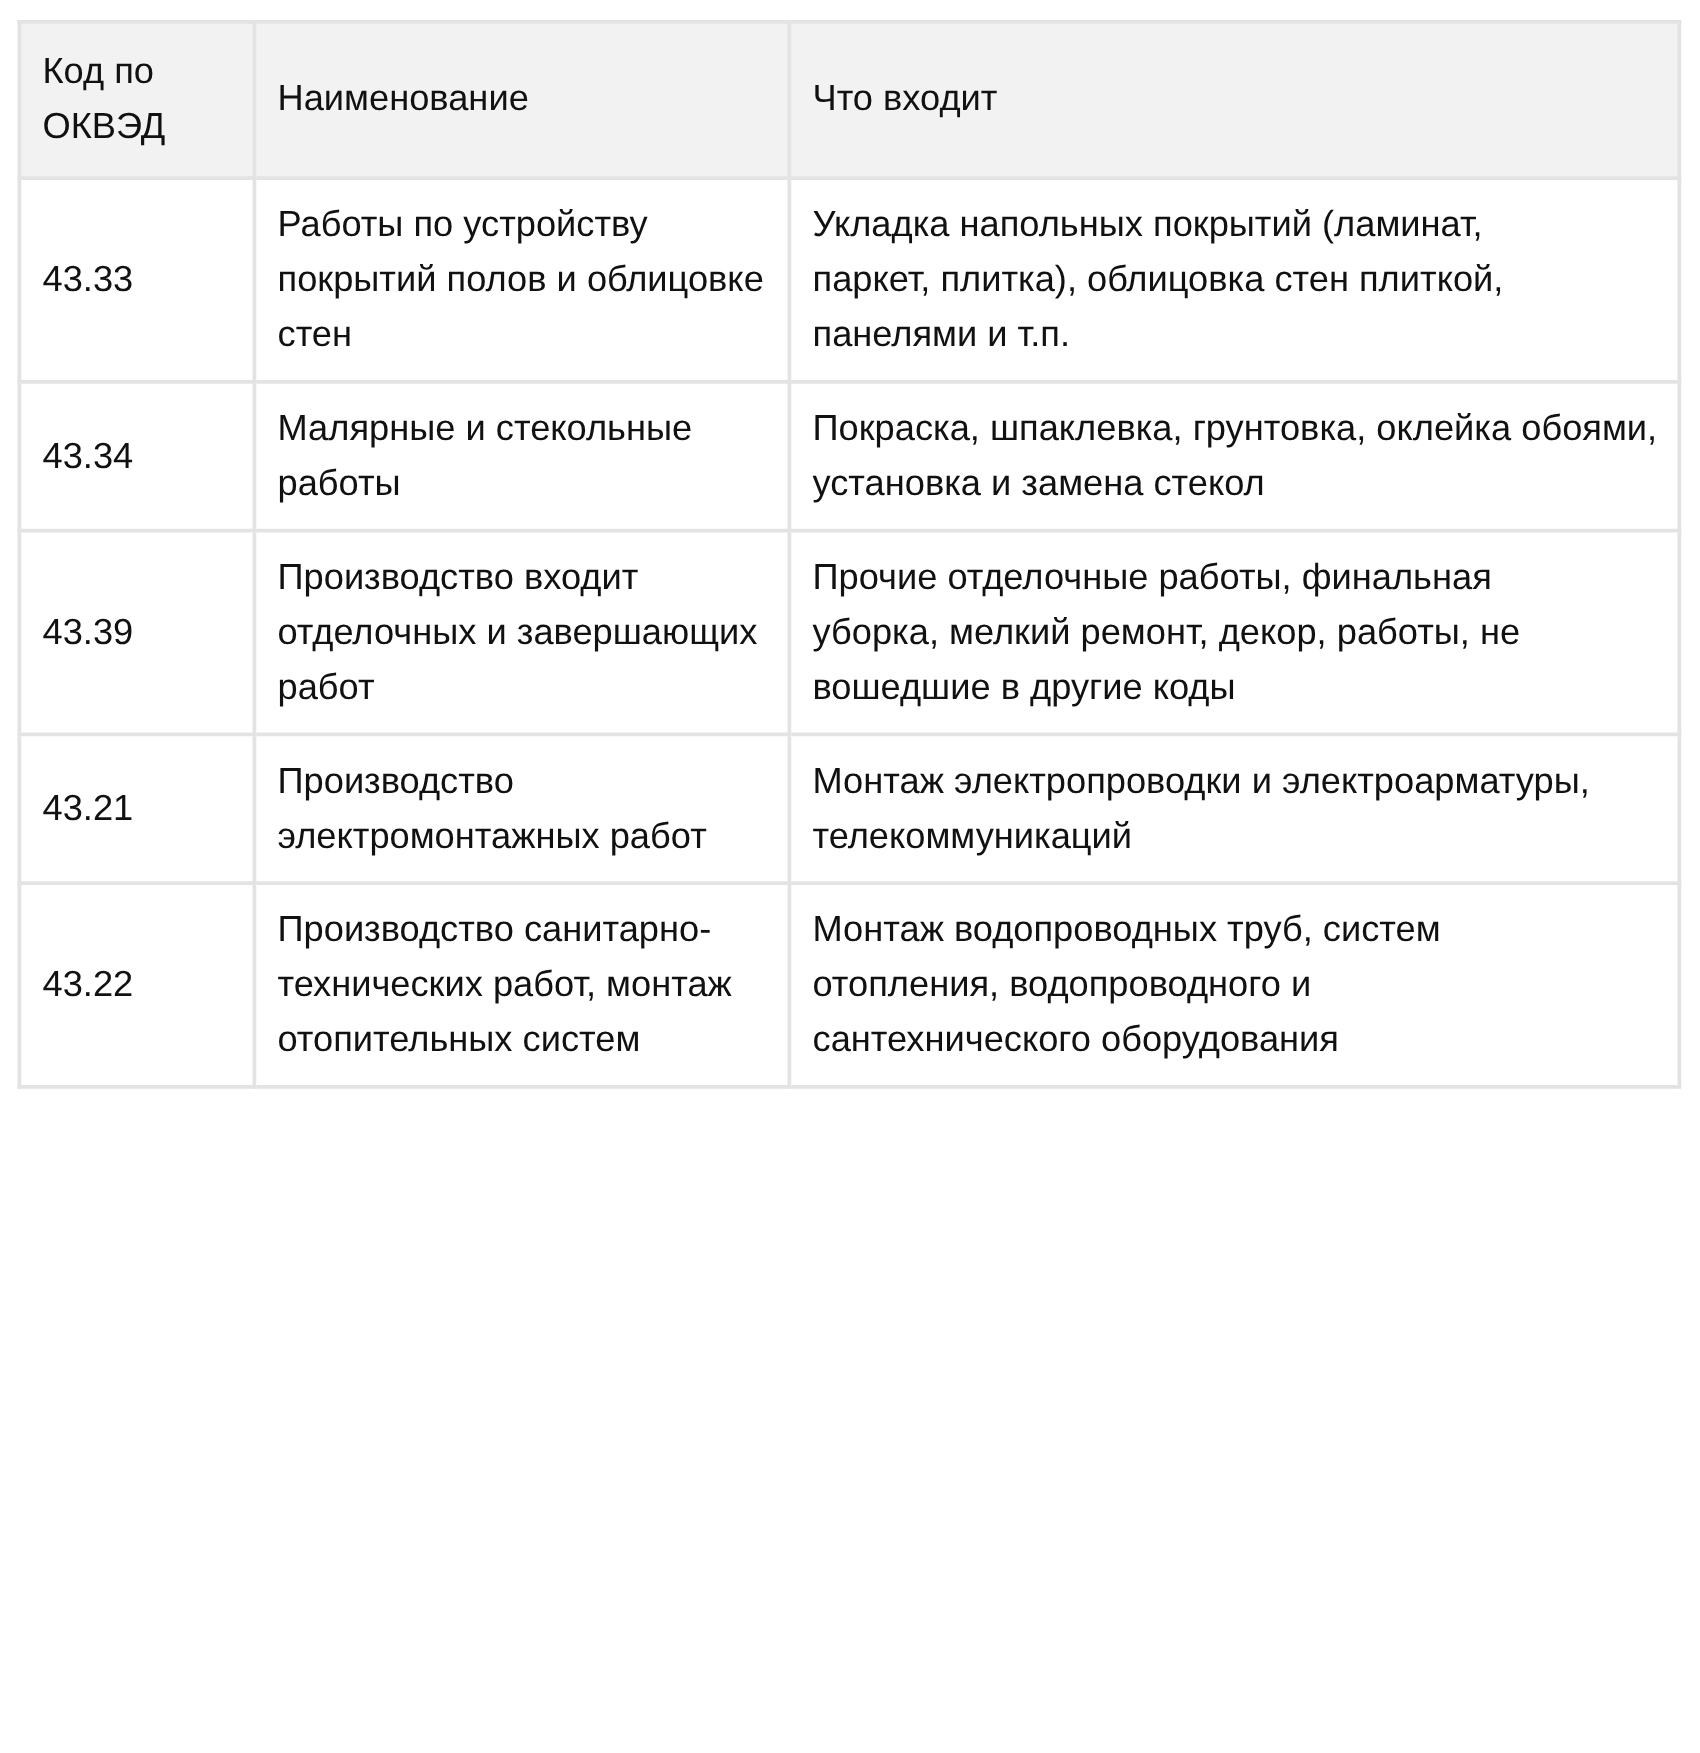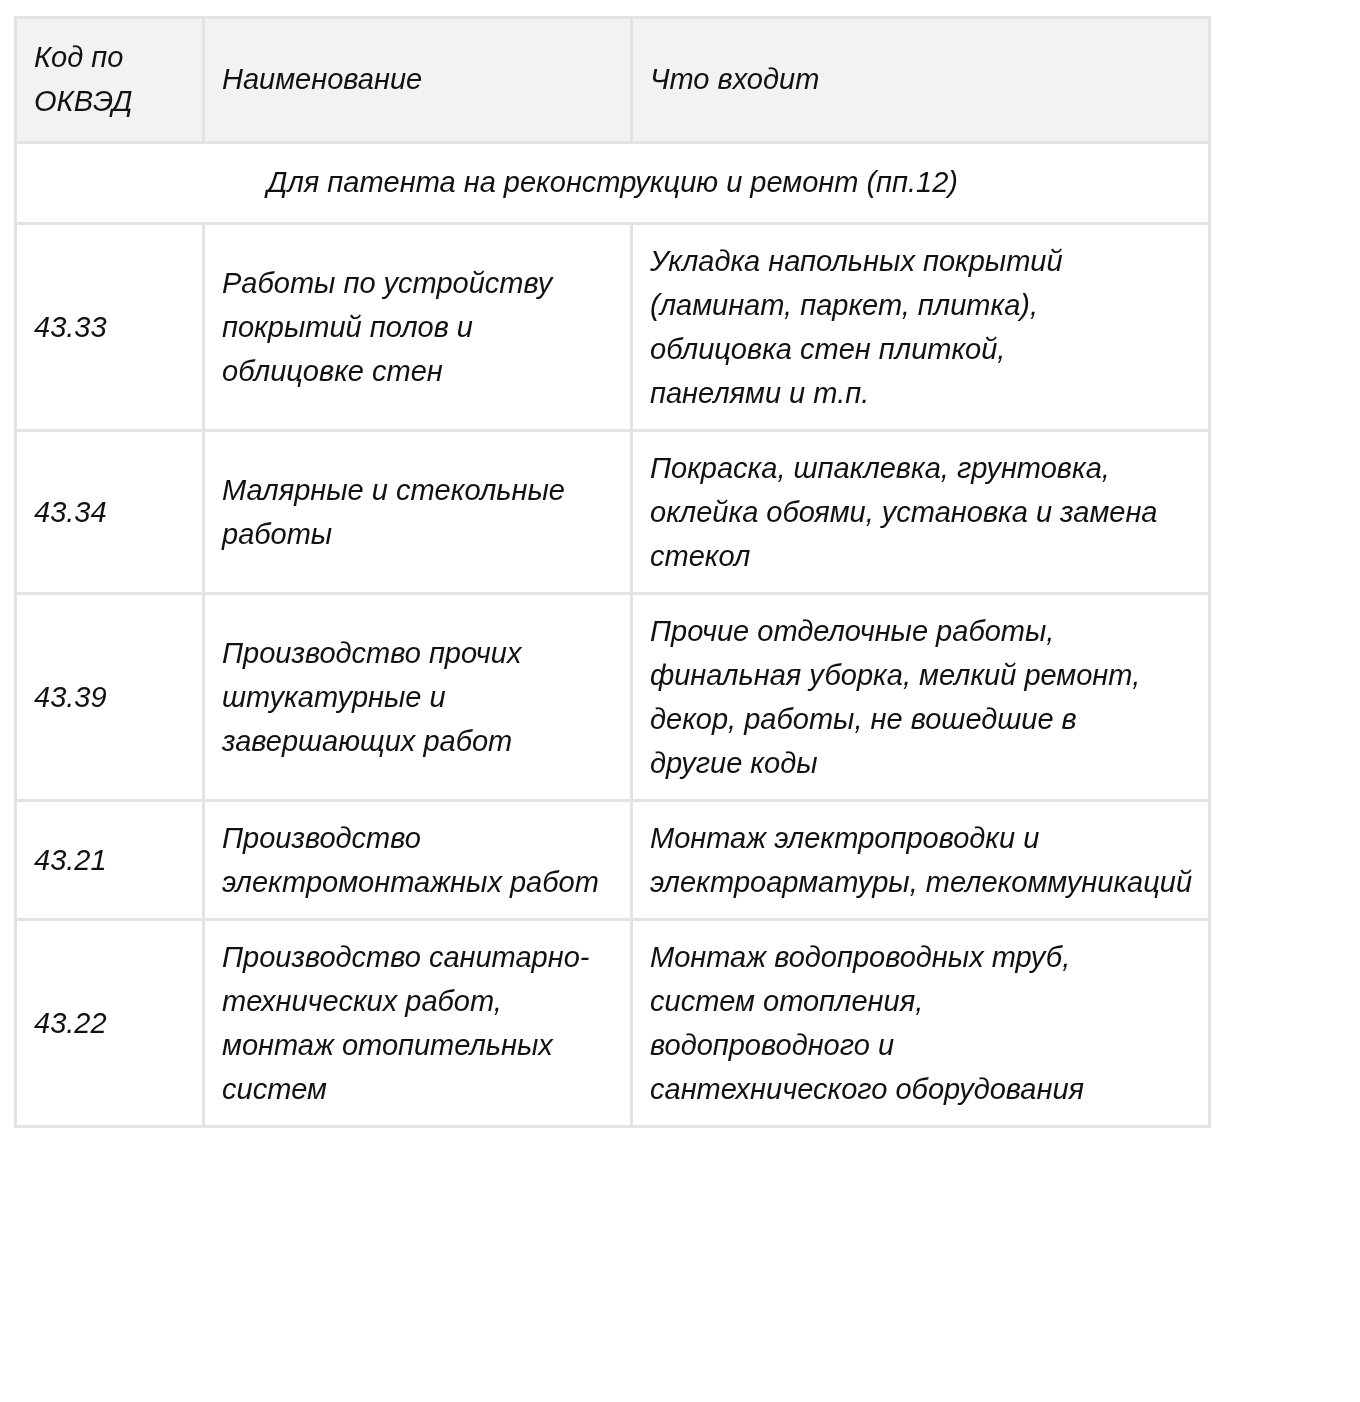--- a/index.html
+++ b/index.html
@@ -1,19 +1,19 @@
 <!DOCTYPE html>
 <html><head>
   <meta charset="utf-8">
   <style>
     html, body { margin: 0; padding: 0; background: #ffffff; }
     body { width: 1360px; height: 1402px; position: relative; overflow: hidden;
            font-family: "Liberation Sans", sans-serif; color: #111111; }
-    table { position: absolute; left: 14px; top: 16px; width: 1197px;
-            border-collapse: collapse; table-layout: fixed; font-style: italic; }
+    table { position: absolute; left: 14px; top: 16px; width: 1331px;
+            border-collapse: collapse; table-layout: fixed; }
     td, th { border: 3px solid #e3e3e3; font-size: 29px; line-height: 44px;
              font-weight: normal; text-align: left; vertical-align: middle;
              padding: 14px 16px 14px 17px; }
     th { background: #f2f2f2; padding-top: 16px; padding-bottom: 18px; }
     col.c1 { width: 188px; } col.c2 { width: 428px; } col.c3 { width: auto; }
     td.section { text-align: center; padding: 16px 16px 18px 16px; }
   </style>
 </head>
 <body>
 
@@ -25,35 +25,32 @@
     </colgroup>
   <thead>
     <tr>
       <th style="padding-right:40px">Код по ОКВЭД</th>
       <th>Наименование</th>
       <th>Что входит</th>
     </tr>
   </thead>
   <tbody>
     <tr>
-      <td class="section" colspan="3">Для патента на реконструкцию и ремонт (пп.12)</td>
-    </tr>
-    <tr>
       <td>43.33</td>
       <td style="">Работы по устройству покрытий полов и облицовке стен</td>
       <td style="padding-right:84px">Укладка напольных покрытий (ламинат, паркет, плитка), облицовка стен плиткой, панелями и т.п.</td>
     </tr>
     <tr>
       <td>43.34</td>
       <td>Малярные и стекольные работы</td>
       <td>Покраска, шпаклевка, грунтовка, оклейка обоями, установка и замена стекол</td>
     </tr>
     <tr>
       <td>43.39</td>
-      <td>Производство прочих штукатурные и завершающих работ</td>
+      <td>Производство входит отделочных и завершающих работ</td>
       <td style="padding-right:60px">Прочие отделочные работы, финальная уборка, мелкий ремонт, декор, работы, не вошедшие в другие коды</td>
     </tr>
     <tr>
       <td>43.21</td>
       <td>Производство электромонтажных работ</td>
       <td style="padding-right:4px">Монтаж электропроводки и электроарматуры, телекоммуникаций</td>
     </tr>
     <tr>
       <td>43.22</td>
       <td>Производство санитарно-технических работ, монтаж отопительных систем</td>

